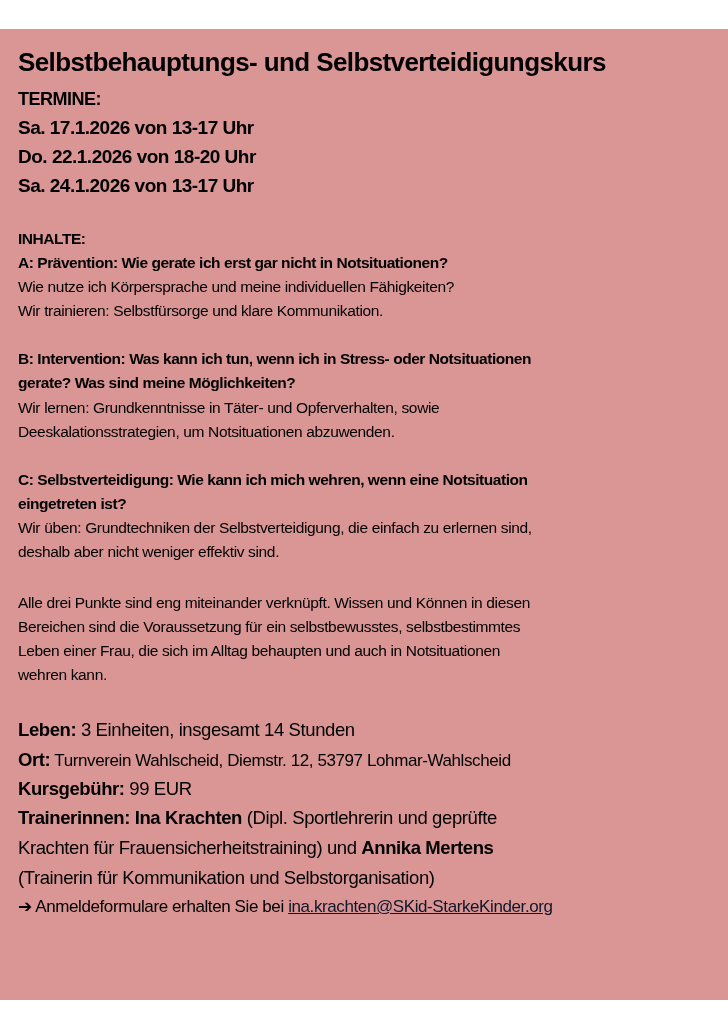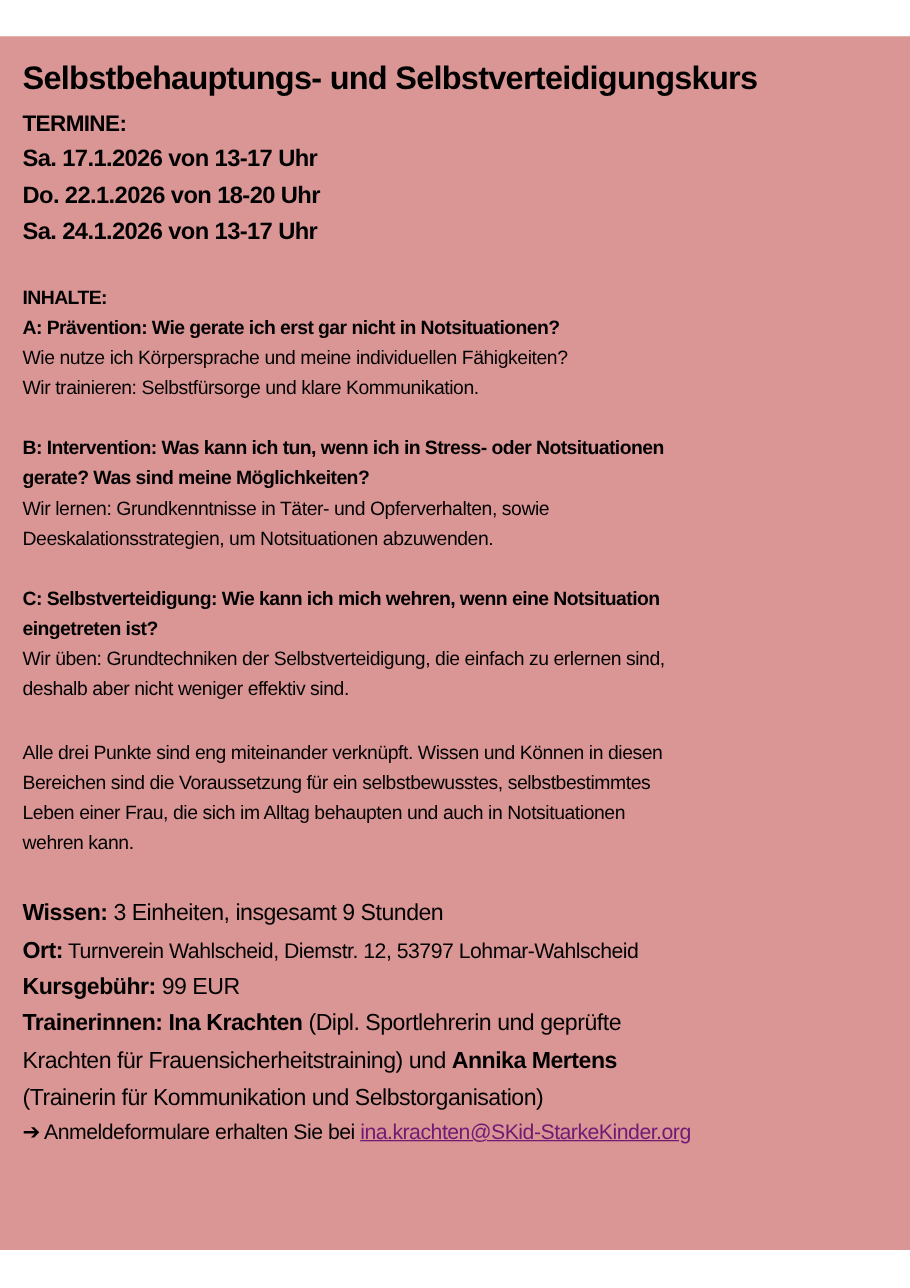--- a/index.html
+++ b/index.html
@@ -59,21 +59,21 @@
     }
     .info b { font-weight: bold; }
     .info-small-val {
       font-size: 17px;
     }
     .arrow-line {
       font-size: 17px;
       letter-spacing: -0.4px;
     }
     .email-link {
-      color: #701a75;
+      color: #0f172a;
       text-decoration: underline;
     }
     .closing {
       font-size: 25px;
       font-weight: bold;
       letter-spacing: -0.6px;
     }
   </style>
 </head>
 <body>
@@ -102,21 +102,21 @@
   <div class="line small-bold" style="top:466px;">eingetreten ist?</div>
   <div class="line small" style="top:490px;">Wir üben: Grundtechniken der Selbstverteidigung, die einfach zu erlernen sind,</div>
   <div class="line small" style="top:514px;">deshalb aber nicht weniger effektiv sind.</div>
 
   <div class="line small" style="top:565px;">Alle drei Punkte sind eng miteinander verknüpft. Wissen und Können in diesen</div>
   <div class="line small" style="top:589px;">Bereichen sind die Voraussetzung für ein selbstbewusstes, selbstbestimmtes</div>
   <div class="line small" style="top:613px;">Leben einer Frau, die sich im Alltag behaupten und auch in Notsituationen</div>
   <div class="line small" style="top:637px;">wehren kann.</div>
 
   <div class="line info" style="top:690px;">
-    <b>Wissen:</b><span> 3 Einheiten, insgesamt 9 Stunden</span>
+    <b>Leben:</b><span> 3 Einheiten, insgesamt 14 Stunden</span>
   </div>
 
   <div class="line info" style="top:720px;">
     <b>Ort:</b><span class="info-small-val"> Turnverein Wahlscheid, Diemstr. 12, 53797 Lohmar-Wahlscheid</span>
   </div>
 
   <div class="line info" style="top:749px;">
     <b>Kursgebühr:</b><span> 99 EUR</span>
   </div>
 

